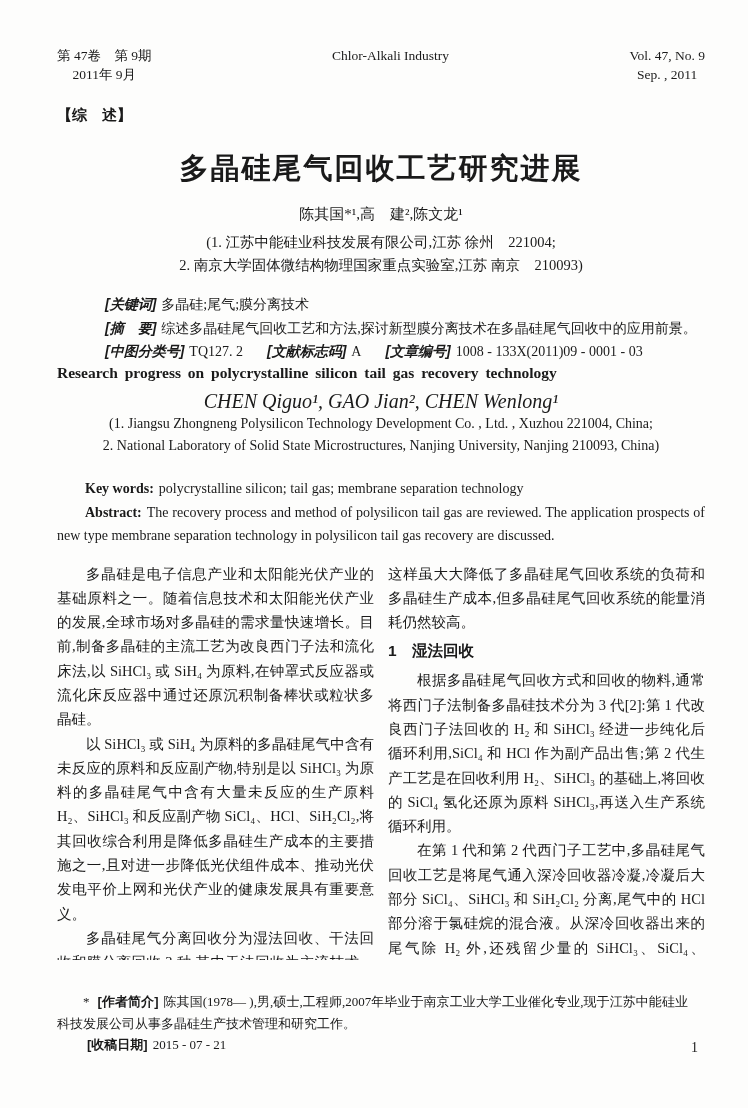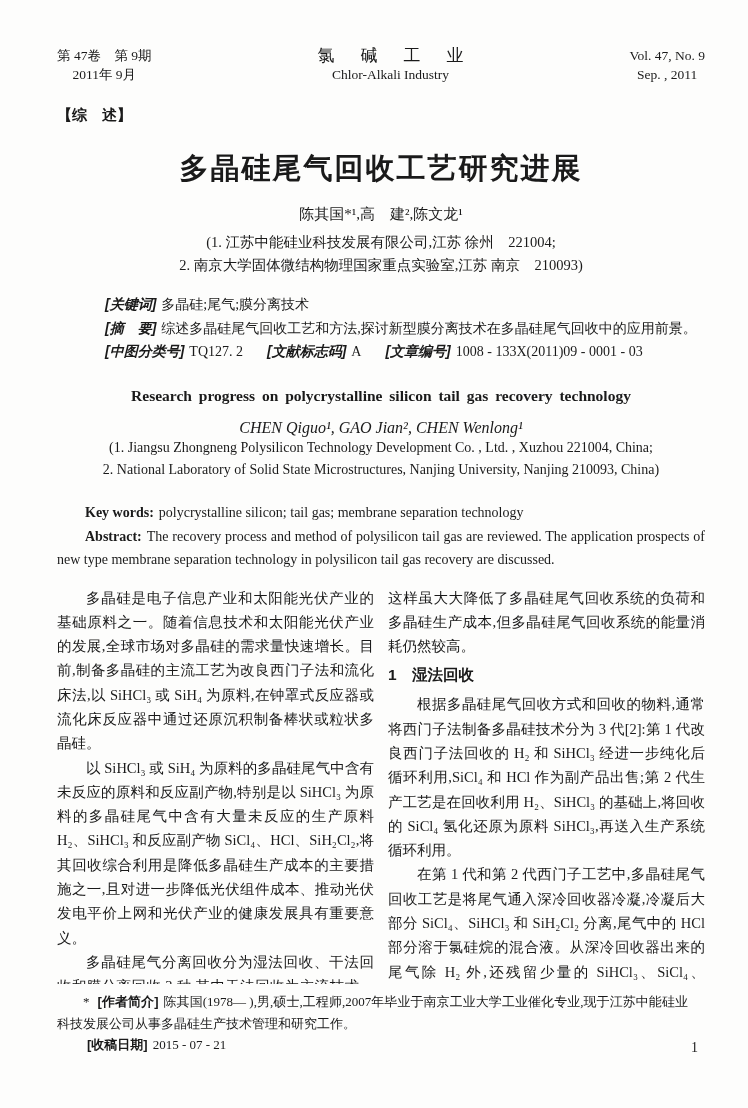--- a/index.html
+++ b/index.html
@@ -28,23 +28,23 @@
 
   .authors-cn { margin-top: 16px; text-align: center; font-size: 15px; }
   .affil { text-align: center; font-size: 14.5px; line-height: 22.5px; }
   .affil.first { margin-top: 7px; }
 
   .meta-block { margin: 17px 0 0 48px; font-size: 14px; line-height: 23.5px; }
   .meta-line { white-space: nowrap; }
   .mlabel { font-weight: bold; font-family: "Liberation Sans", "DejaVu Sans", sans-serif; margin-right: 5px; font-style: italic; }
   .mgap { display: inline-block; width: 24px; }
 
-  .title-en { margin-top: 23px; text-align: center; font-size: 15.5px; font-weight: bold;
+  .title-en { text-align: left; font-size: 15.5px; font-weight: bold;
               word-spacing: 3px; }
-  .authors-en { margin-top: 14px; text-align: center; font-size: 16px; font-style: italic; }
+  .authors-en { margin-top: 8px; text-align: center; font-size: 20px; font-style: italic; }
   .affil-en { text-align: center; font-size: 14px; line-height: 22.5px; }
 
   .kw-en { margin: 19px 0 0; font-size: 14px; line-height: 23px; text-indent: 2em; }
   .abs-en { margin: 1px 0 0; font-size: 14px; line-height: 23px; text-align: justify; text-indent: 2em; }
   .elabel { font-weight: bold; margin-right: 5px; }
 
   
   .columns { display: flex; gap: 14px; margin-top: 15px; height: 398px; overflow: hidden; }
   .col { width: 317px; }
   .col p { margin: 0; font-size: 14.5px; line-height: 24.3px; text-align: justify; text-indent: 2em; }
@@ -67,21 +67,20 @@
 
 <div class="page">
   <div class="content">
 
     <div class="masthead">
       <div class="mh-block">
         <div>第 47卷　第 9期</div>
         <div>2011年 9月</div>
       </div>
       <div class="mh-block">
-        <div class="journal-cn">氯碱工业</div>
         <div>Chlor-Alkali Industry</div>
       </div>
       <div class="mh-block">
         <div>Vol. 47, No. 9</div>
         <div>Sep. , 2011</div>
       </div>
     </div>
 
     <div class="category">【综　述】</div>
 

